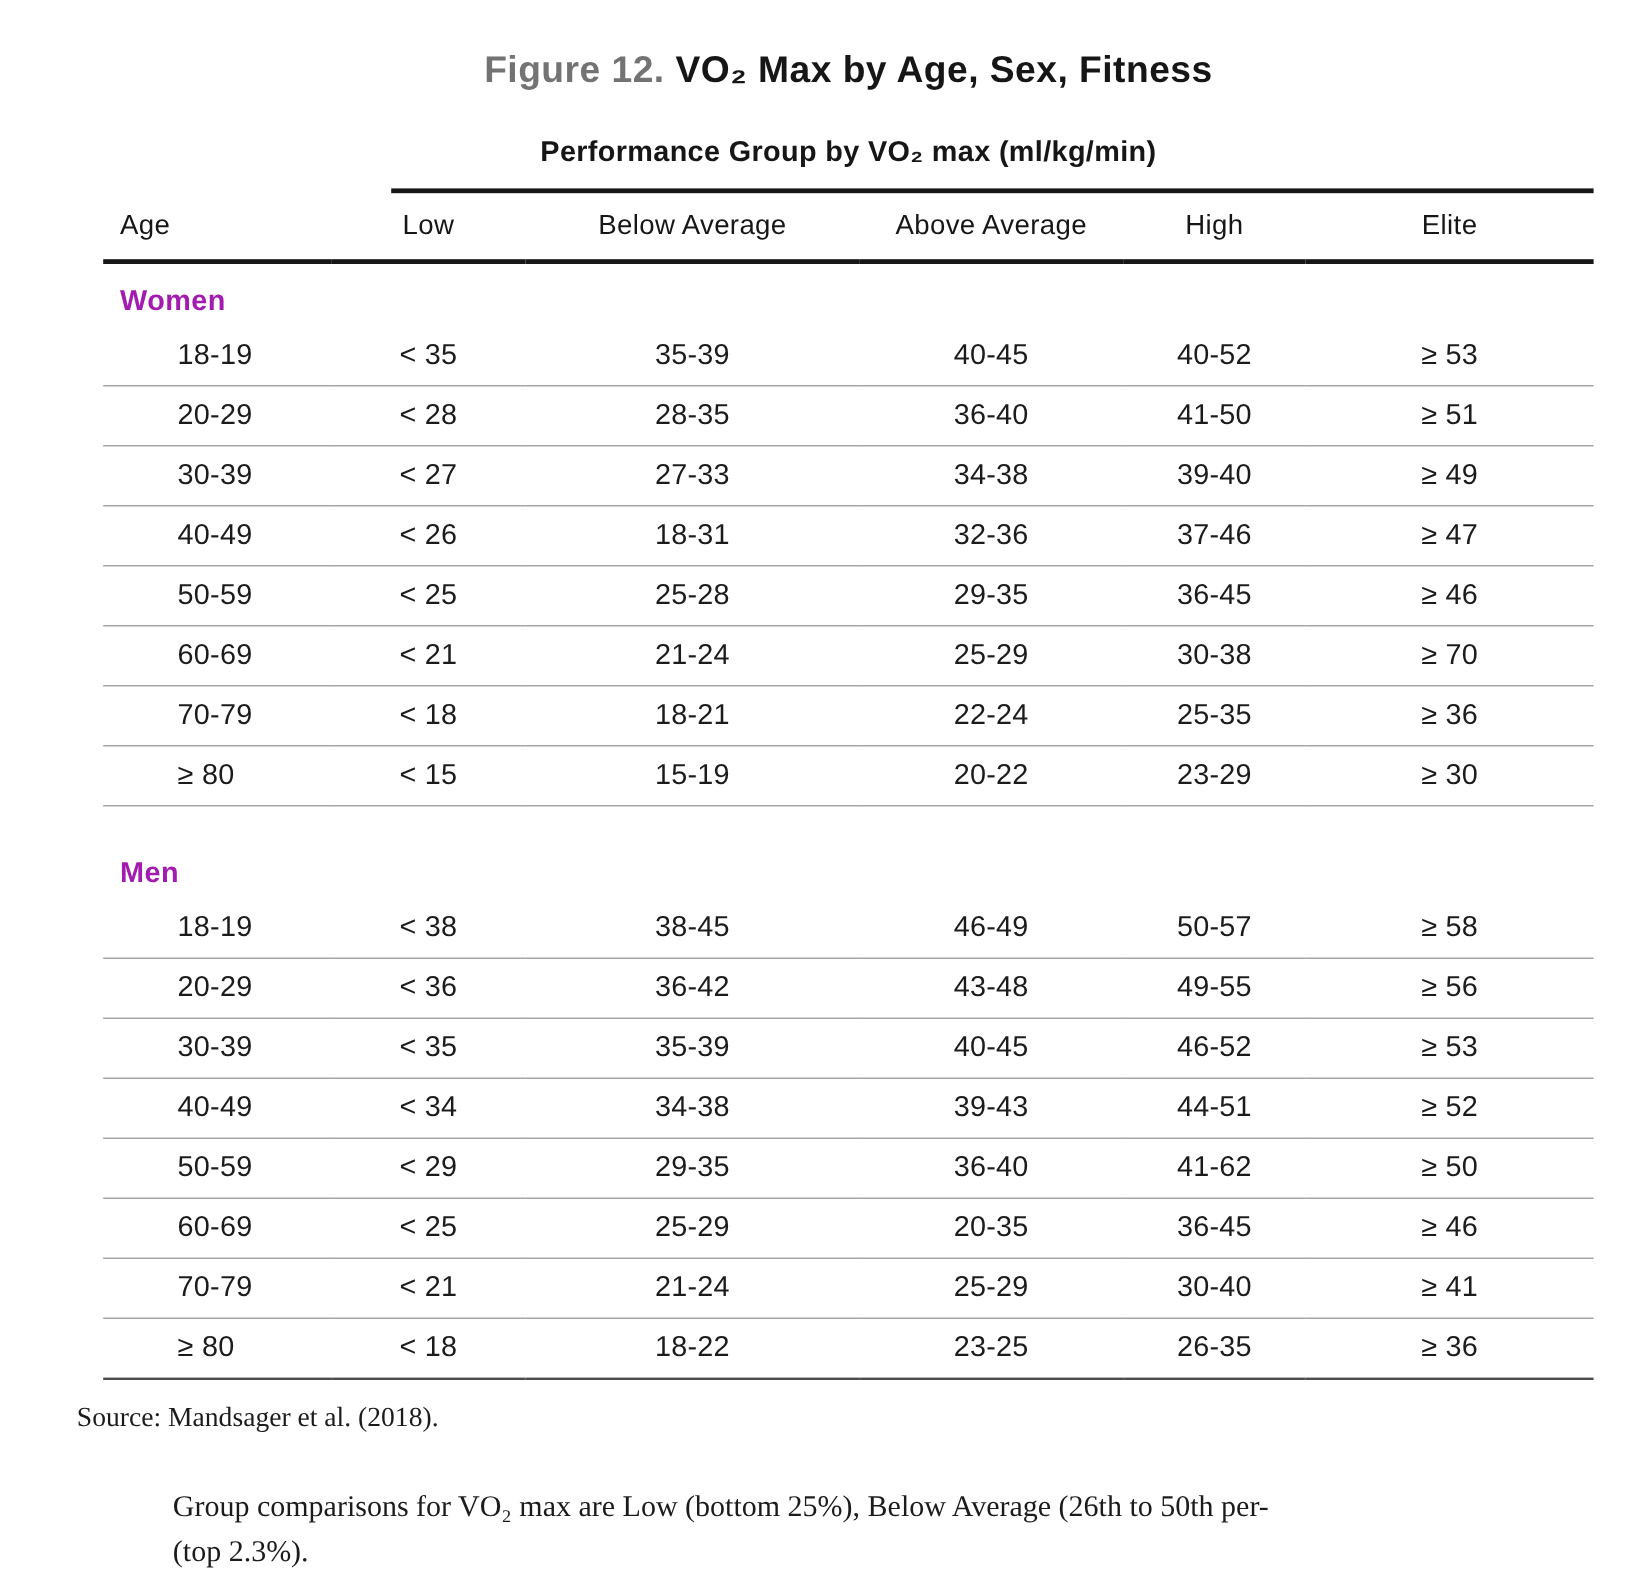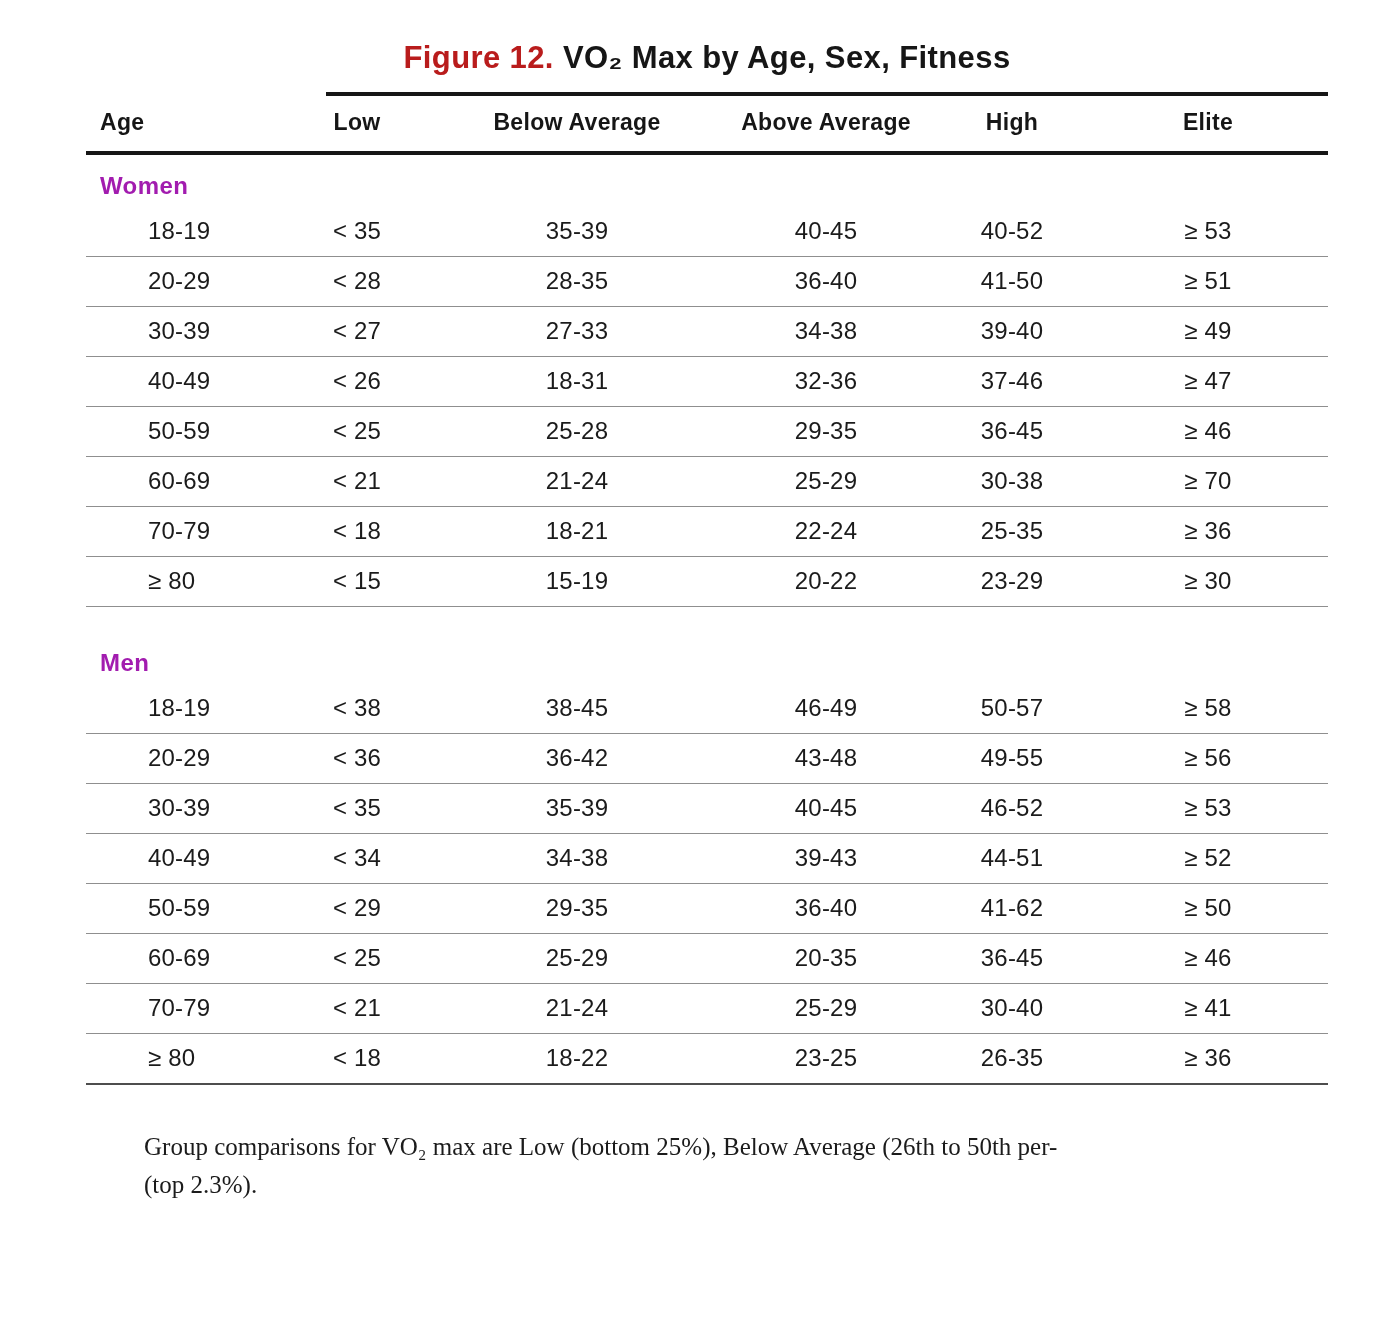--- a/index.html
+++ b/index.html
@@ -26,21 +26,21 @@
     padding-top: 40px;
     width: 1242px;
     margin-left: 86px;
     text-align: center;
     font-size: 31px;
     font-weight: bold;
     letter-spacing: 0.4px;
     color: #161616;
   }
   .figure-title .fig-label {
-    color: #b91c1c;
+    color: #737373;
   }
   .table-subtitle {
     width: 1242px;
     margin-left: 86px;
     margin-top: 37px;
     text-align: center;
     font-size: 24px;
     font-weight: bold;
     letter-spacing: 0.3px;
     color: #161616;
@@ -55,21 +55,21 @@
     background: #161616;
     margin-left: 240px;
   }
   table.vo2-table {
     width: 100%;
     border-collapse: collapse;
     table-layout: fixed;
   }
   table.vo2-table thead th {
     font-size: 23px;
-    font-weight: bold;
+    font-weight: normal;
     letter-spacing: 0.3px;
     text-align: center;
     padding: 13px 0 15px 0;
     border-bottom: 4px solid #161616;
     color: #161616;
   }
   table.vo2-table thead th.age-col {
     text-align: left;
     padding-left: 14px;
   }
@@ -117,20 +117,21 @@
     width: 1130px;
   }
 </style>
 </head>
 <body>
 
 <div class="page">
 
   <h1 class="figure-title"><span class="fig-label">Figure 12.</span> <span>VO₂ Max by Age, Sex, Fitness</span></h1>
 
+  <div class="table-subtitle">Performance Group by VO₂ max (ml/kg/min)</div>
 
   <div class="table-wrap">
     <div class="top-rule"></div>
     <table class="vo2-table">
       <colgroup>
         <col style="width:190px">
         <col style="width:162px">
         <col style="width:278px">
         <col style="width:220px">
         <col style="width:152px">
@@ -278,19 +279,20 @@
             <td class="val">&lt; 18</td>
             <td class="val">18-22</td>
             <td class="val">23-25</td>
             <td class="val">26-35</td>
             <td class="val">≥ 36</td>
           </tr>
         </tbody>
     </table>
   </div>
 
+  <div class="source-line">Source: Mandsager et al. (2018).</div>
 
   <div class="caption">
     <div>Group comparisons for VO₂ max are Low (bottom 25%), Below Average (26th to 50th per-</div>
     <div>(top 2.3%).</div>
   </div>
 
 </div>
 
 </body></html>

